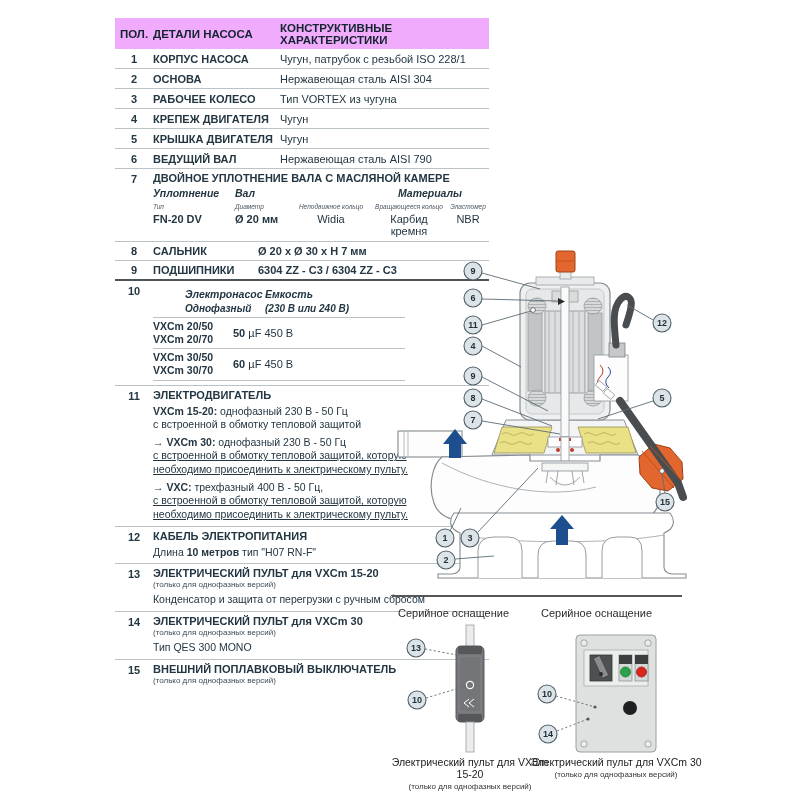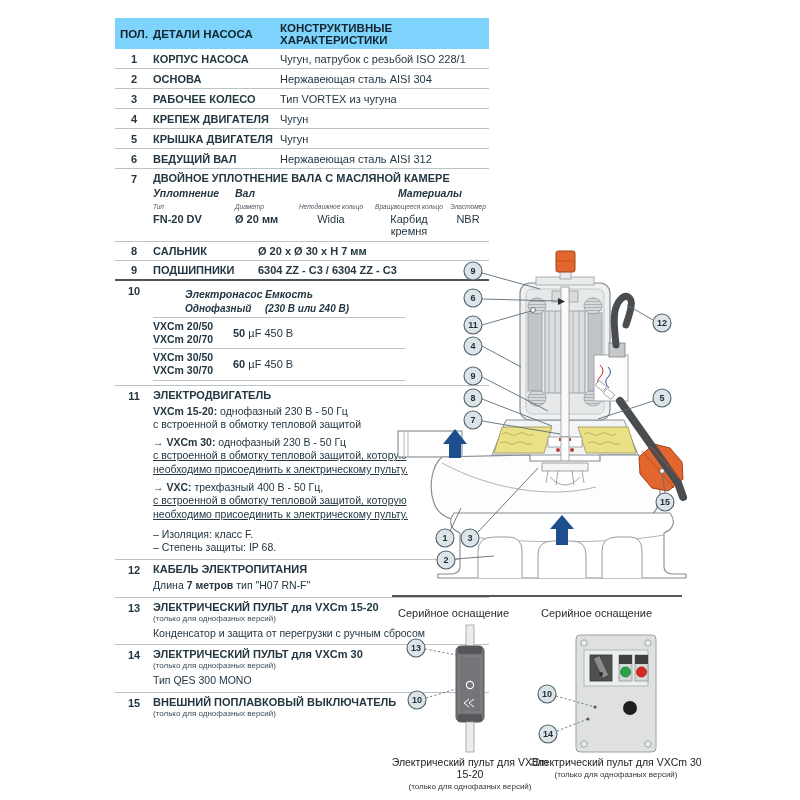--- a/index.html
+++ b/index.html
@@ -2,21 +2,21 @@
 <html><head>
 <meta charset="utf-8">
 <style>
   html,body{margin:0;padding:0;}
   body{
     width:800px;height:800px;position:relative;background:#ffffff;
     font-family:"Liberation Sans",sans-serif;color:#233642;overflow:hidden;
   }
   
   .tbl{position:absolute;left:115px;top:18px;width:374px;}
-  .thead{display:grid;grid-template-columns:38px 127px 1fr;background:#7dd3fc;
+  .thead{display:grid;grid-template-columns:38px 127px 1fr;background:#f0abfc;
          padding:4px 0 3px;font-weight:700;font-size:11.5px;color:#14242e;align-items:center;}
   .thead .cnum{text-align:center;}
   .trow{display:grid;grid-template-columns:38px 127px 1fr;border-bottom:1px solid #bcc3c7;
         padding:3px 0;font-size:11px;align-items:center;min-height:13px;}
   .num{text-align:center;font-weight:700;font-size:11px;}
   .pname{font-weight:700;}
   .sec{display:grid;grid-template-columns:38px 1fr;border-bottom:1px solid #bcc3c7;
        padding:3px 0 4px;font-size:11px;}
   .sec .num{padding-top:1px;}
   .sec-title{font-weight:700;}
@@ -94,21 +94,21 @@
     <div>Чугун</div>
   </div>
   <div class="trow">
     <div class="num">5</div>
     <div class="pname">КРЫШКА ДВИГАТЕЛЯ</div>
     <div>Чугун</div>
   </div>
   <div class="trow">
     <div class="num">6</div>
     <div class="pname">ВЕДУЩИЙ ВАЛ</div>
-    <div>Нержавеющая сталь AISI 312</div>
+    <div>Нержавеющая сталь AISI 790</div>
   </div>
 
   <div class="sec">
     <div class="num">7</div>
     <div>
       <div class="sec-title">ДВОЙНОЕ УПЛОТНЕНИЕ ВАЛА С МАСЛЯНОЙ КАМЕРЕ</div>
       <div class="seal-grid">
         <div class="seal-group">Уплотнение</div>
         <div class="seal-group">Вал</div>
         <div></div>
@@ -181,33 +181,29 @@
       <div class="body-text">
         <span class="bold">→</span>
         <span class="bold">VXCm 30:</span><span> однофазный 230 В - 50 Гц</span><br>
         <span class="und">с встроенной в обмотку тепловой защитой, которую необходимо присоединить к электрическому пульту.</span>
       </div>
       <div class="body-text">
         <span class="bold">→</span>
         <span class="bold">VXC:</span><span> трехфазный 400 В - 50 Гц,</span><br>
         <span class="und">с встроенной в обмотку тепловой защитой, которую необходимо присоединить к электрическому пульту.</span>
       </div>
-      <div class="body-text" style="margin-top:6px;">
-        <div>– Изоляция: класс F.</div>
-        <div>– Степень защиты: IP 68.</div>
-      </div>
     </div>
   </div>
 
   <div class="sec">
     <div class="num">12</div>
     <div>
       <div class="sec-title">КАБЕЛЬ ЭЛЕКТРОПИТАНИЯ</div>
       <div class="body-text">
-        <span>Длина </span><span class="bold">7 метров</span><span> тип "H07 RN-F"</span>
+        <span>Длина </span><span class="bold">10 метров</span><span> тип "H07 RN-F"</span>
       </div>
     </div>
   </div>
 
   <div class="sec">
     <div class="num">13</div>
     <div>
       <div class="sec-title">ЭЛЕКТРИЧЕСКИЙ ПУЛЬТ для VXCm 15-20</div>
       <div class="tiny-note">(только для однофазных версий)</div>
       <div class="body-text">Конденсатор и защита от перегрузки с ручным сбросом</div>

